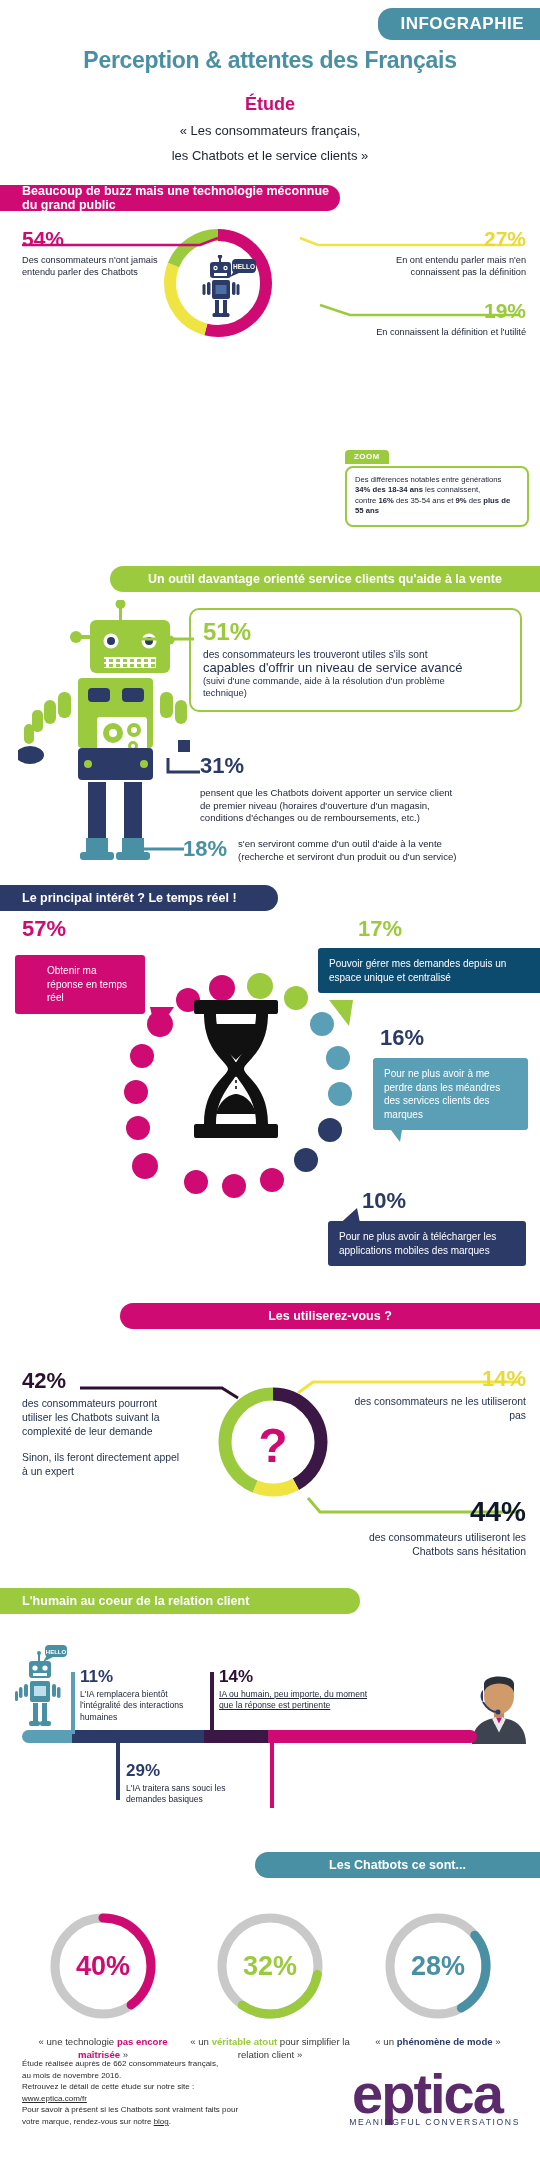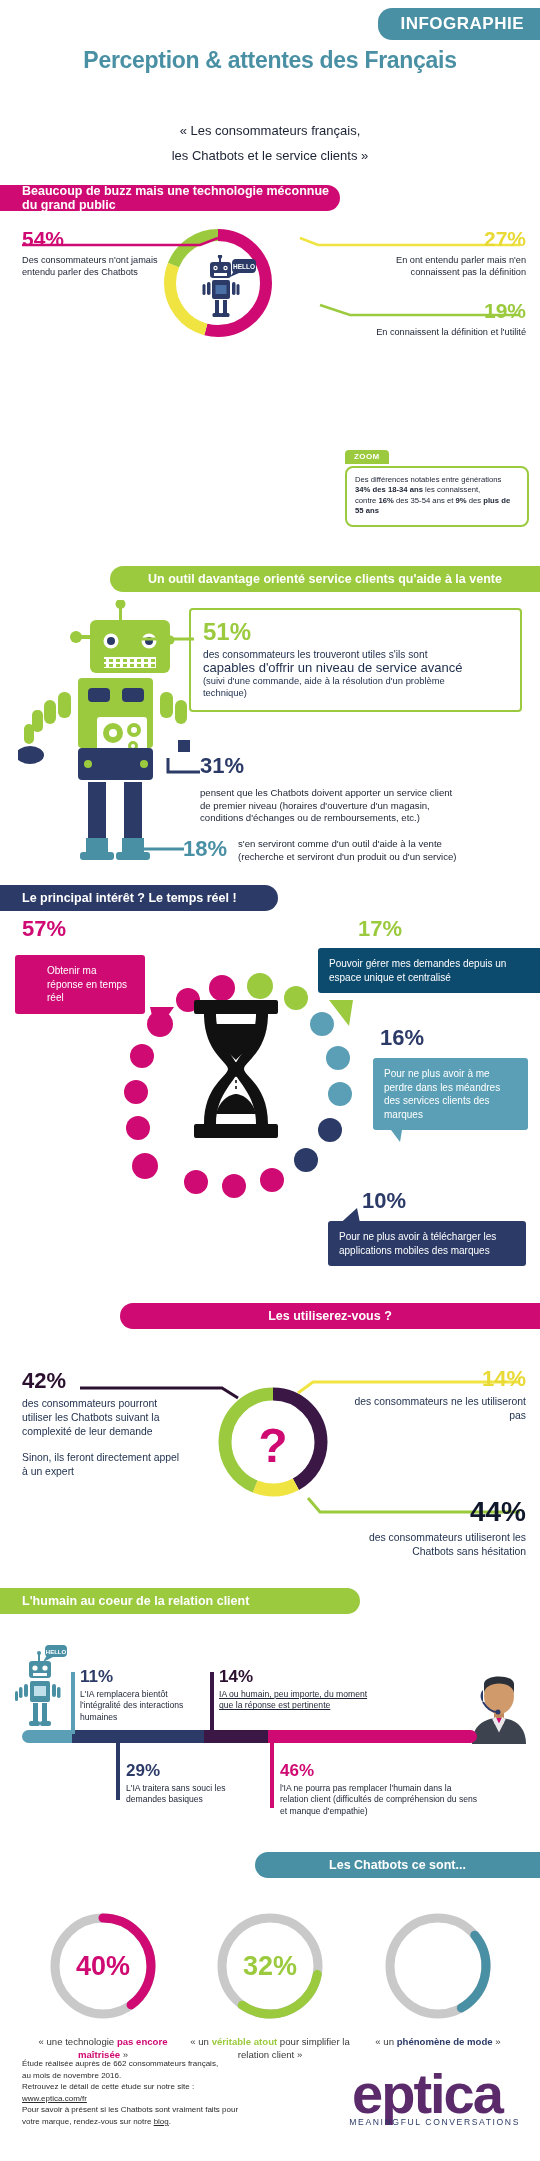--- a/index.html
+++ b/index.html
@@ -76,20 +76,21 @@
   .logo-sub { position:absolute; right:20px; top:2117px; width:186px;
     text-align:right; font-size:8.6px; letter-spacing:1.6px; color:#2b3a66; }
 </style>
 </head>
 <body>
 
 <div class="page">
 
   <div class="badge-infog">INFOGRAPHIE</div>
   <div class="main-title">Perception &amp; attentes des Français</div>
+  <div class="etude">Étude</div>
   <div class="quote">
     <div>« Les consommateurs français,</div>
     <div>les Chatbots et le service clients »</div>
   </div>
 
   <div class="banner left b-magenta" style="top:185px; width:340px;">Beaucoup de buzz mais une technologie méconnue du grand public</div>
 
   <svg class="donut1" viewBox="0 0 120 120">
     <circle cx="60" cy="60" r="48" fill="none" stroke="#cf0a72" stroke-width="12" stroke-dasharray="162.9 138.7" transform="rotate(-90 60 60)"></circle>
     <circle cx="60" cy="60" r="48" fill="none" stroke="#f0e442" stroke-width="12" stroke-dasharray="81.4 220.2" stroke-dashoffset="-162.9" transform="rotate(-90 60 60)"></circle>
@@ -211,21 +212,21 @@
     <path d="M160 140 h12 v12 h-12 z" fill="#2b3a66"></path>
     <rect x="70" y="182" width="18" height="58" fill="#2b3a66"></rect>
     <rect x="106" y="182" width="18" height="58" fill="#2b3a66"></rect>
     <rect x="68" y="238" width="22" height="18" fill="#4a90a4"></rect>
     <rect x="104" y="238" width="22" height="18" fill="#4a90a4"></rect>
     <rect x="62" y="252" width="34" height="8" rx="3" fill="#4a90a4"></rect>
     <rect x="98" y="252" width="34" height="8" rx="3" fill="#4a90a4"></rect>
   </svg>
 
   <div style="position:absolute; left:189px; top:608px; width:333px;
-              border:2px solid #9bca3e; border-radius:4px; padding:10px 12px;">
+              border:2px solid #9bca3e; border-radius:10px; padding:10px 12px;">
     <div class="pct" style="font-size:24px; color:#9bca3e;">51%</div>
     <div style="font-size:10.2px; line-height:13.4px; margin-top:4px;">des consommateurs les trouveront utiles s'ils sont</div>
     <div style="font-size:13px; line-height:13.4px;">capables d'offrir un niveau de service avancé</div>
     <div style="font-size:9.4px; line-height:12.6px;">(suivi d'une commande, aide à la résolution d'un problème</div>
     <div style="font-size:9.4px; line-height:12.6px;">technique)</div>
   </div>
   <svg style="position:absolute; left:140px; top:636px; width:54px; height:6px;">
     <line x1="0" y1="3" x2="54" y2="3" stroke="#9bca3e" stroke-width="3"></line>
   </svg>
 
@@ -412,24 +413,20 @@
   <div style="position:absolute; left:219px; top:1668px; width:155px;">
     <div class="pct" style="font-size:17px; color:#2b1030;">14%</div>
     <div class="desc-s" style="margin-top:4px;text-decoration:underline;">IA ou humain, peu importe, du moment que la réponse est pertinente</div>
   </div>
 
   <div style="position:absolute; left:126px; top:1762px; width:140px;">
     <div class="pct" style="font-size:17px; color:#2b3a66;">29%</div>
     <div class="desc-s" style="margin-top:4px;">L'IA traitera sans souci les demandes basiques</div>
   </div>
 
-  <div style="position:absolute; left:280px; top:1762px; width:200px;">
-    <div class="pct" style="font-size:17px; color:#cf0a72;">46%</div>
-    <div class="desc-s" style="margin-top:4px;">l'IA ne pourra pas remplacer l'humain dans la relation client (difficultés de compréhension du sens et manque d'empathie)</div>
-  </div>
 
   <div class="banner right b-teal" style="top:1852px; width:285px;">Les Chatbots ce sont...</div>
 
   <svg class="bd" style="left:45px; top:1908px;" viewBox="0 0 116 116">
     <circle cx="58" cy="58" r="48" fill="none" stroke="#c9c9c9" stroke-width="9"></circle>
     <circle cx="58" cy="58" r="48" fill="none" stroke="#cf0a72" stroke-width="9" stroke-linecap="round" stroke-dasharray="120.6 180.9" transform="rotate(-90 58 58)"></circle>
   </svg>
   <div style="position:absolute; left:45px; top:1908px; width:116px; height:116px; display:flex;
               align-items:center; justify-content:center; font-size:27px; font-weight:bold; color:#cf0a72;">40%</div>
   <div style="position:absolute; left:18px; top:2035px; width:170px; text-align:center;
@@ -445,20 +442,22 @@
               align-items:center; justify-content:center; font-size:27px; font-weight:bold; color:#9bca3e;">32%</div>
   <div style="position:absolute; left:185px; top:2035px; width:170px; text-align:center;
               font-size:9.6px; line-height:13px; color:#3b3b3b;">
     <span>« un </span><b style="color:#9bca3e;">véritable atout</b><span> pour simplifier la relation client »</span>
   </div>
 
   <svg class="bd" style="left:380px; top:1908px;" viewBox="0 0 116 116">
     <circle cx="58" cy="58" r="48" fill="none" stroke="#c9c9c9" stroke-width="9"></circle>
     <circle cx="58" cy="58" r="48" fill="none" stroke="#4a90a4" stroke-width="9" stroke-linecap="round" stroke-dasharray="84.4 217" transform="rotate(-40 58 58)"></circle>
   </svg>
+  <div style="position:absolute; left:380px; top:1908px; width:116px; height:116px; display:flex;
+              align-items:center; justify-content:center; font-size:27px; font-weight:bold; color:#4a90a4;">28%</div>
   <div style="position:absolute; left:353px; top:2035px; width:170px; text-align:center;
               font-size:9.6px; line-height:13px; color:#3b3b3b;">
     <span>« un </span><b style="color:#2b3a66;">phénomène de mode</b><span> »</span>
   </div>
 
   <div class="foot">
     <div>Étude réalisée auprès de 662 consommateurs français,</div>
     <div>au mois de novembre 2016.</div>
     <div>Retrouvez le détail de cette étude sur notre site :</div>
     <div><a href="#">www.eptica.com/fr</a></div>

